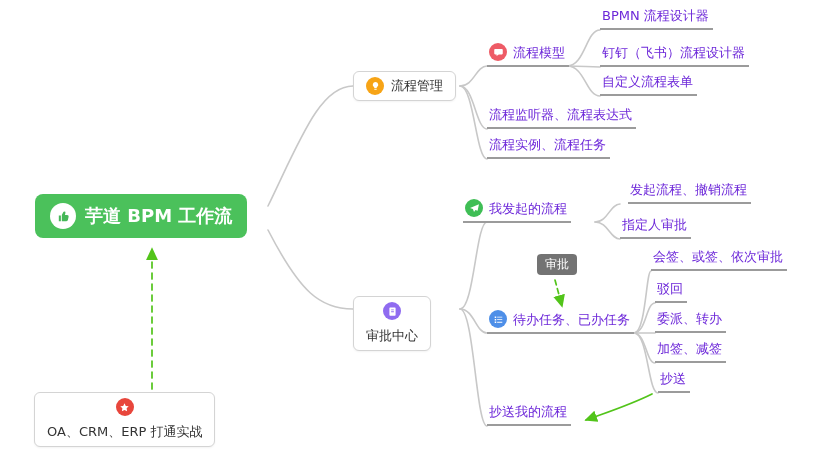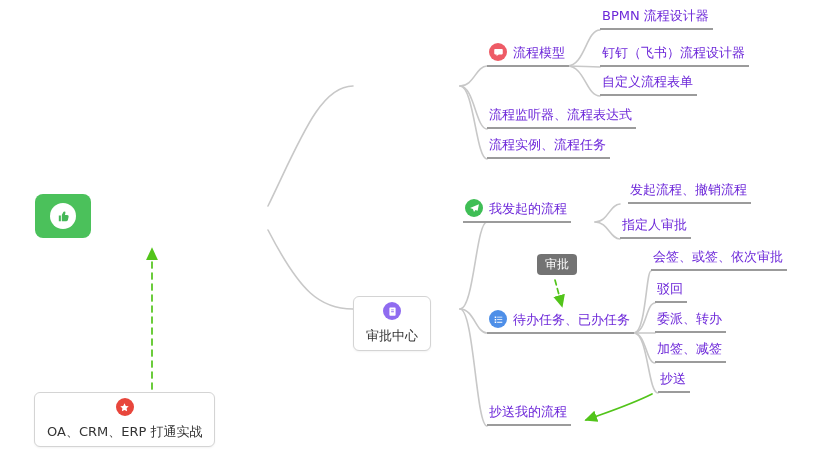--- a/index.html
+++ b/index.html
@@ -149,22 +149,31 @@
       <path marker-end="url(#arrowGreen)" d="M652,394 C630,405 608,412 586,420"></path>
     </g>
   </svg>
 
   <div class="root-node" style="left:35px; top:194px;">
     <span class="root-icon">
       <svg viewBox="0 0 16 16">
           <path d="M3 7h2.2v6H3zM6.2 13h4.9c.77 0 1.42-.54 1.57-1.29l.8-3.5A1.6 1.6 0 0 0 11.9 6.3H9.6l.46-2.2A1.2 1.2 0 0 0 8.9 2.6c-.44 0-.85.24-1.06.63L6.2 6.3z"></path>
         </svg>
     </span>
-  </div>
-
+    <span>芋道 BPM 工作流</span>
+  </div>
+
+  <div class="box-node" style="left:353px; top:71px;">
+    <span class="icon-circle c-orange">
+      <svg viewBox="0 0 16 16">
+          <path fill-rule="evenodd" d="M8 1.5a4 4 0 0 0-2.2 7.34c.3.2.45.52.45.88v.78h3.5v-.78c0-.36.16-.68.45-.88A4 4 0 0 0 8 1.5zM6.3 11.5h3.4v1.1H6.3z"></path>
+        </svg>
+    </span>
+    <span>流程管理</span>
+  </div>
 
   <div class="topic" style="left:487px; top:43px;">
     <span class="icon-circle c-red">
       <svg viewBox="0 0 16 16">
           <path d="M3 2.8h10c.66 0 1.2.54 1.2 1.2v5.6c0 .66-.54 1.2-1.2 1.2H8.4L5.2 13.2v-2.4H3c-.66 0-1.2-.54-1.2-1.2V4c0-.66.54-1.2 1.2-1.2z"></path>
         </svg>
     </span>
     <span>流程模型</span>
   </div>
 

